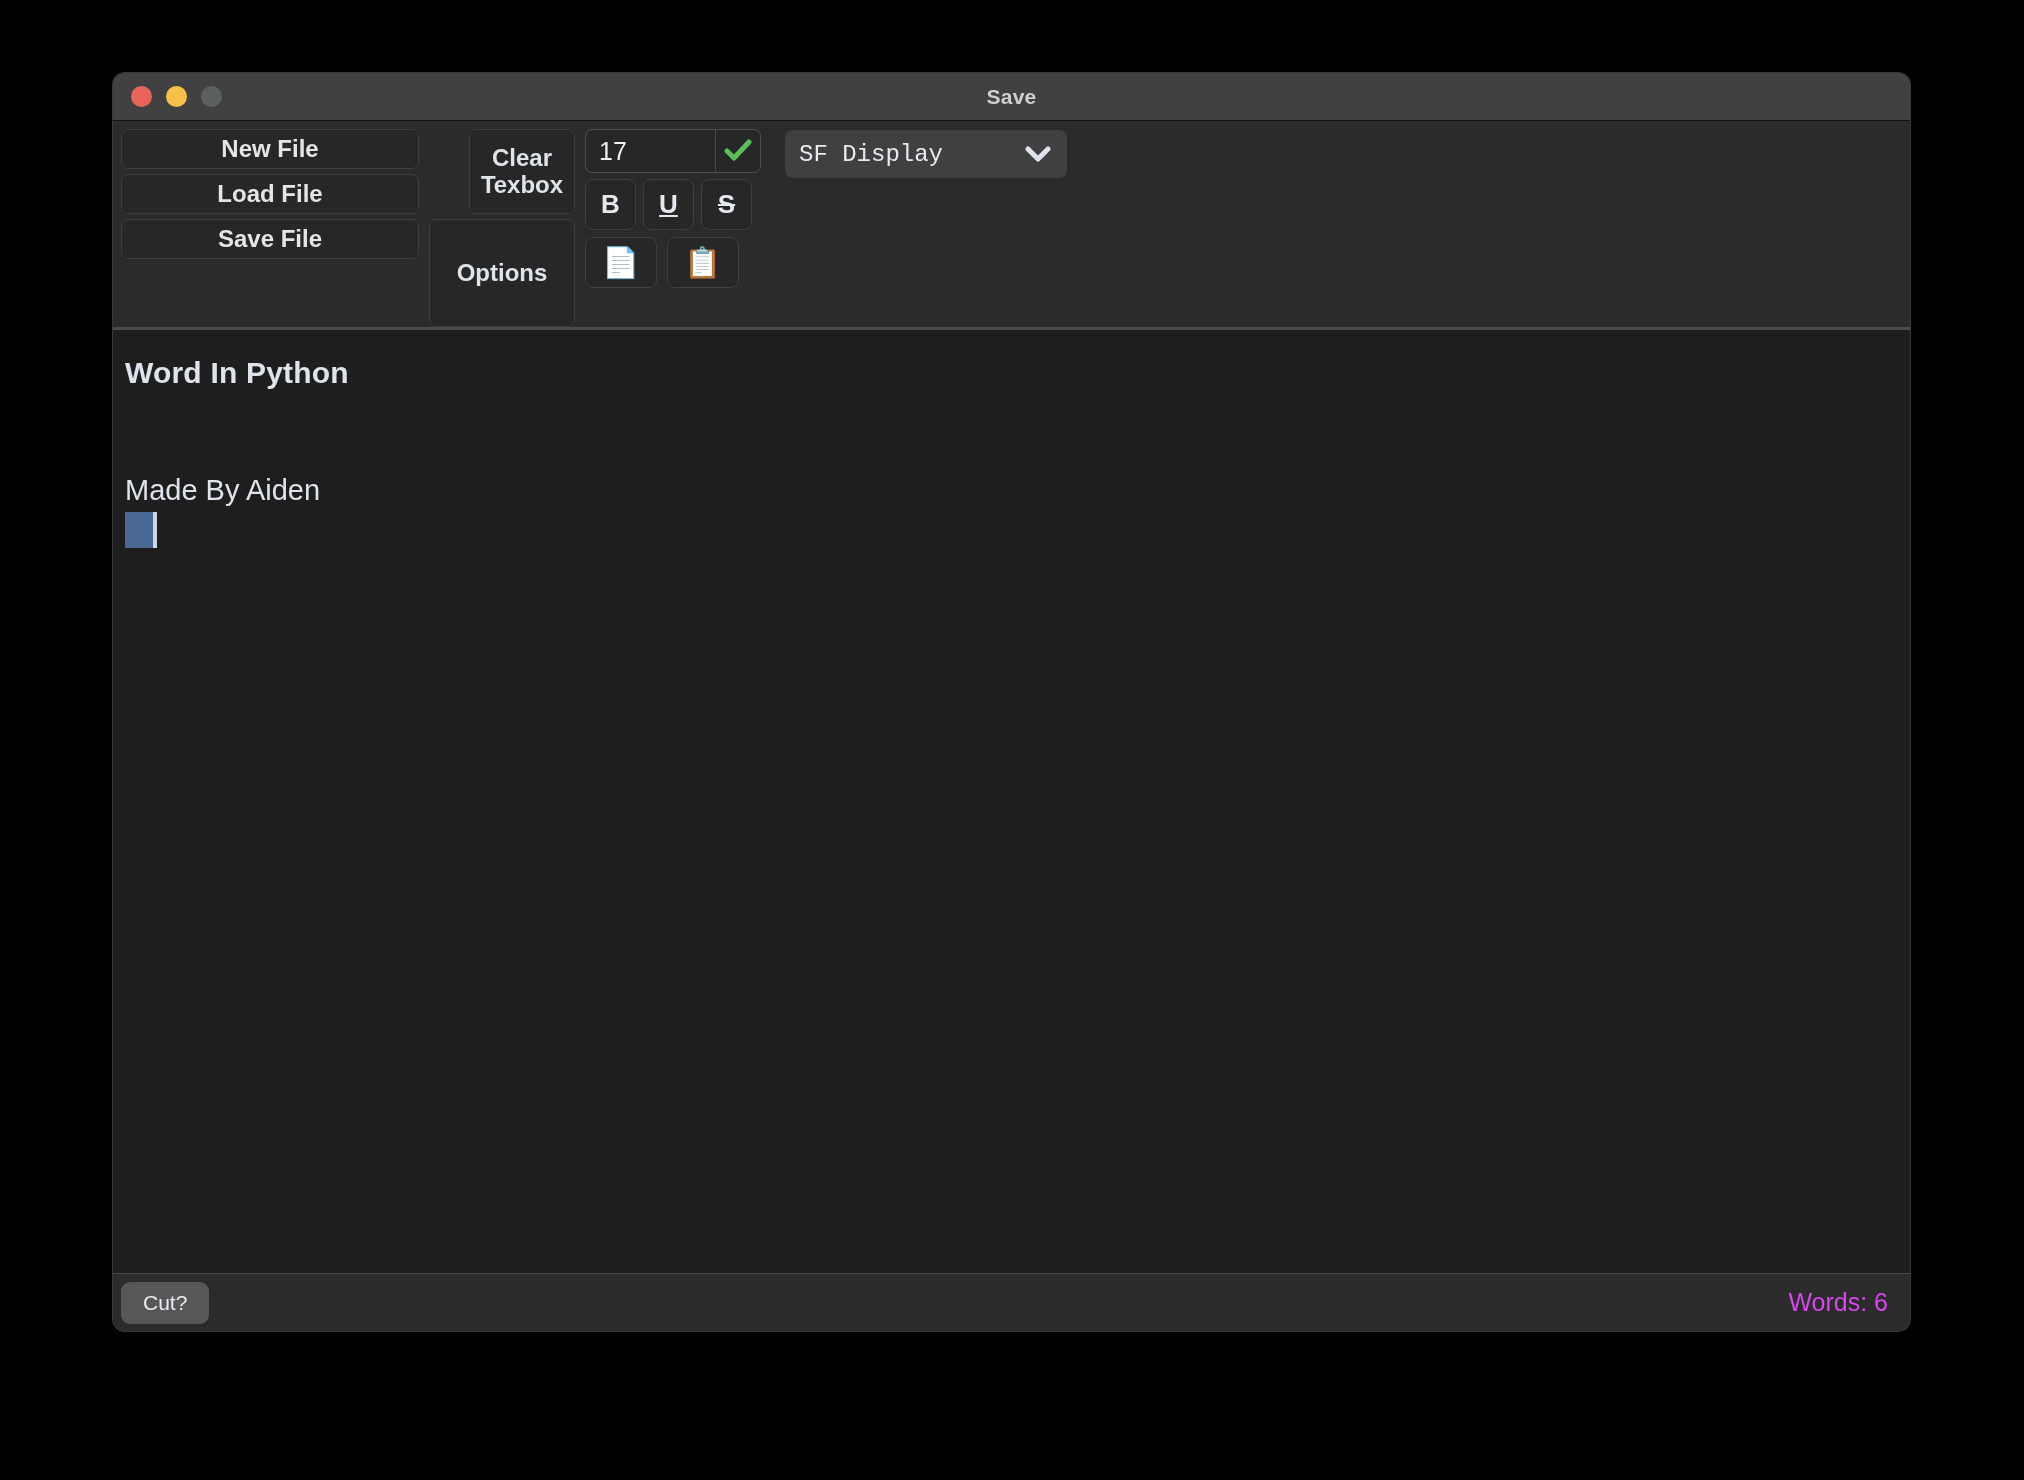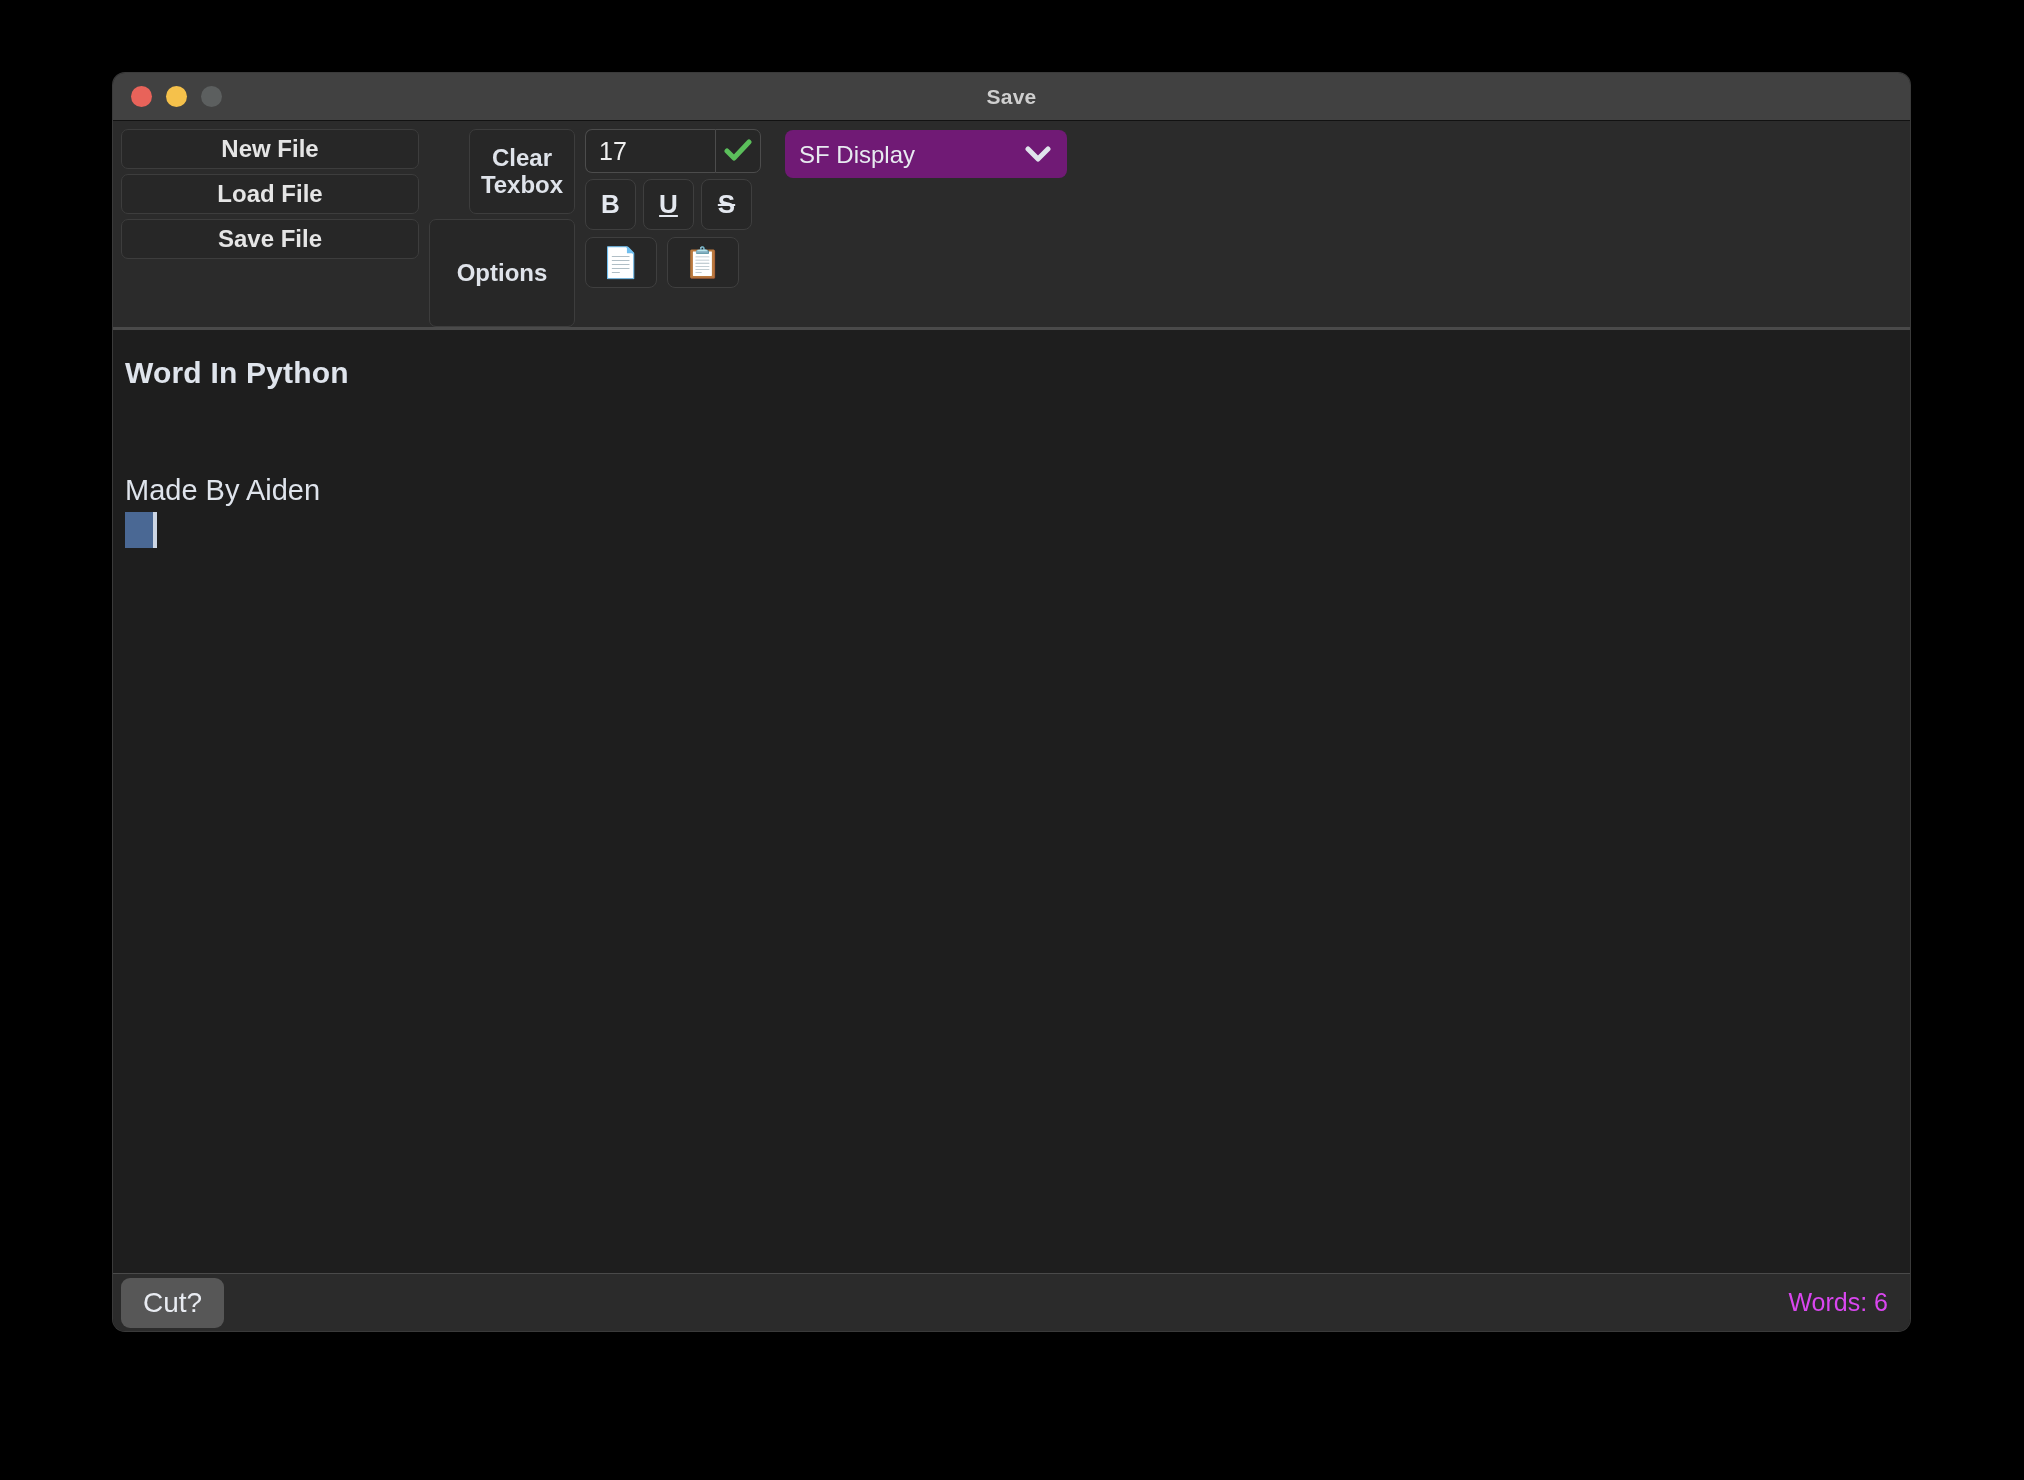--- a/index.html
+++ b/index.html
@@ -200,26 +200,26 @@
   }
 
   
   #font-family-wrap {
     margin-left: 14px;
     margin-top: 1px;
   }
   #font-family-select {
     width: 282px;
     height: 48px;
-    background: #701a75;
+    background: #404040;
     border: none;
     border-radius: 8px;
     color: #e7eaf0;
     font-size: 24px;
-    font-family: Liberation Sans, sans-serif;
+    font-family: Liberation Mono, monospace;
     padding: 0 46px 0 14px;
     cursor: pointer;
     appearance: none;
     -webkit-appearance: none;
     outline: none;
   }
   #font-family-wrap { position: relative; }
   #font-family-chevron {
     position: absolute;
     right: 16px;
@@ -264,21 +264,21 @@
     display: flex;
     align-items: center;
     justify-content: space-between;
     padding: 0 22px 0 8px;
   }
   #cut-button {
     background: #575757;
     border: none;
     border-radius: 9px;
     color: #e9ecf2;
-    font-size: 28px;
+    font-size: 21px;
     font-family: "Liberation Sans", sans-serif;
     padding: 9px 22px;
     cursor: pointer;
   }
   #word-count {
     font-size: 25px;
     color: #d946ef;
   }
 </style>
 </head>

